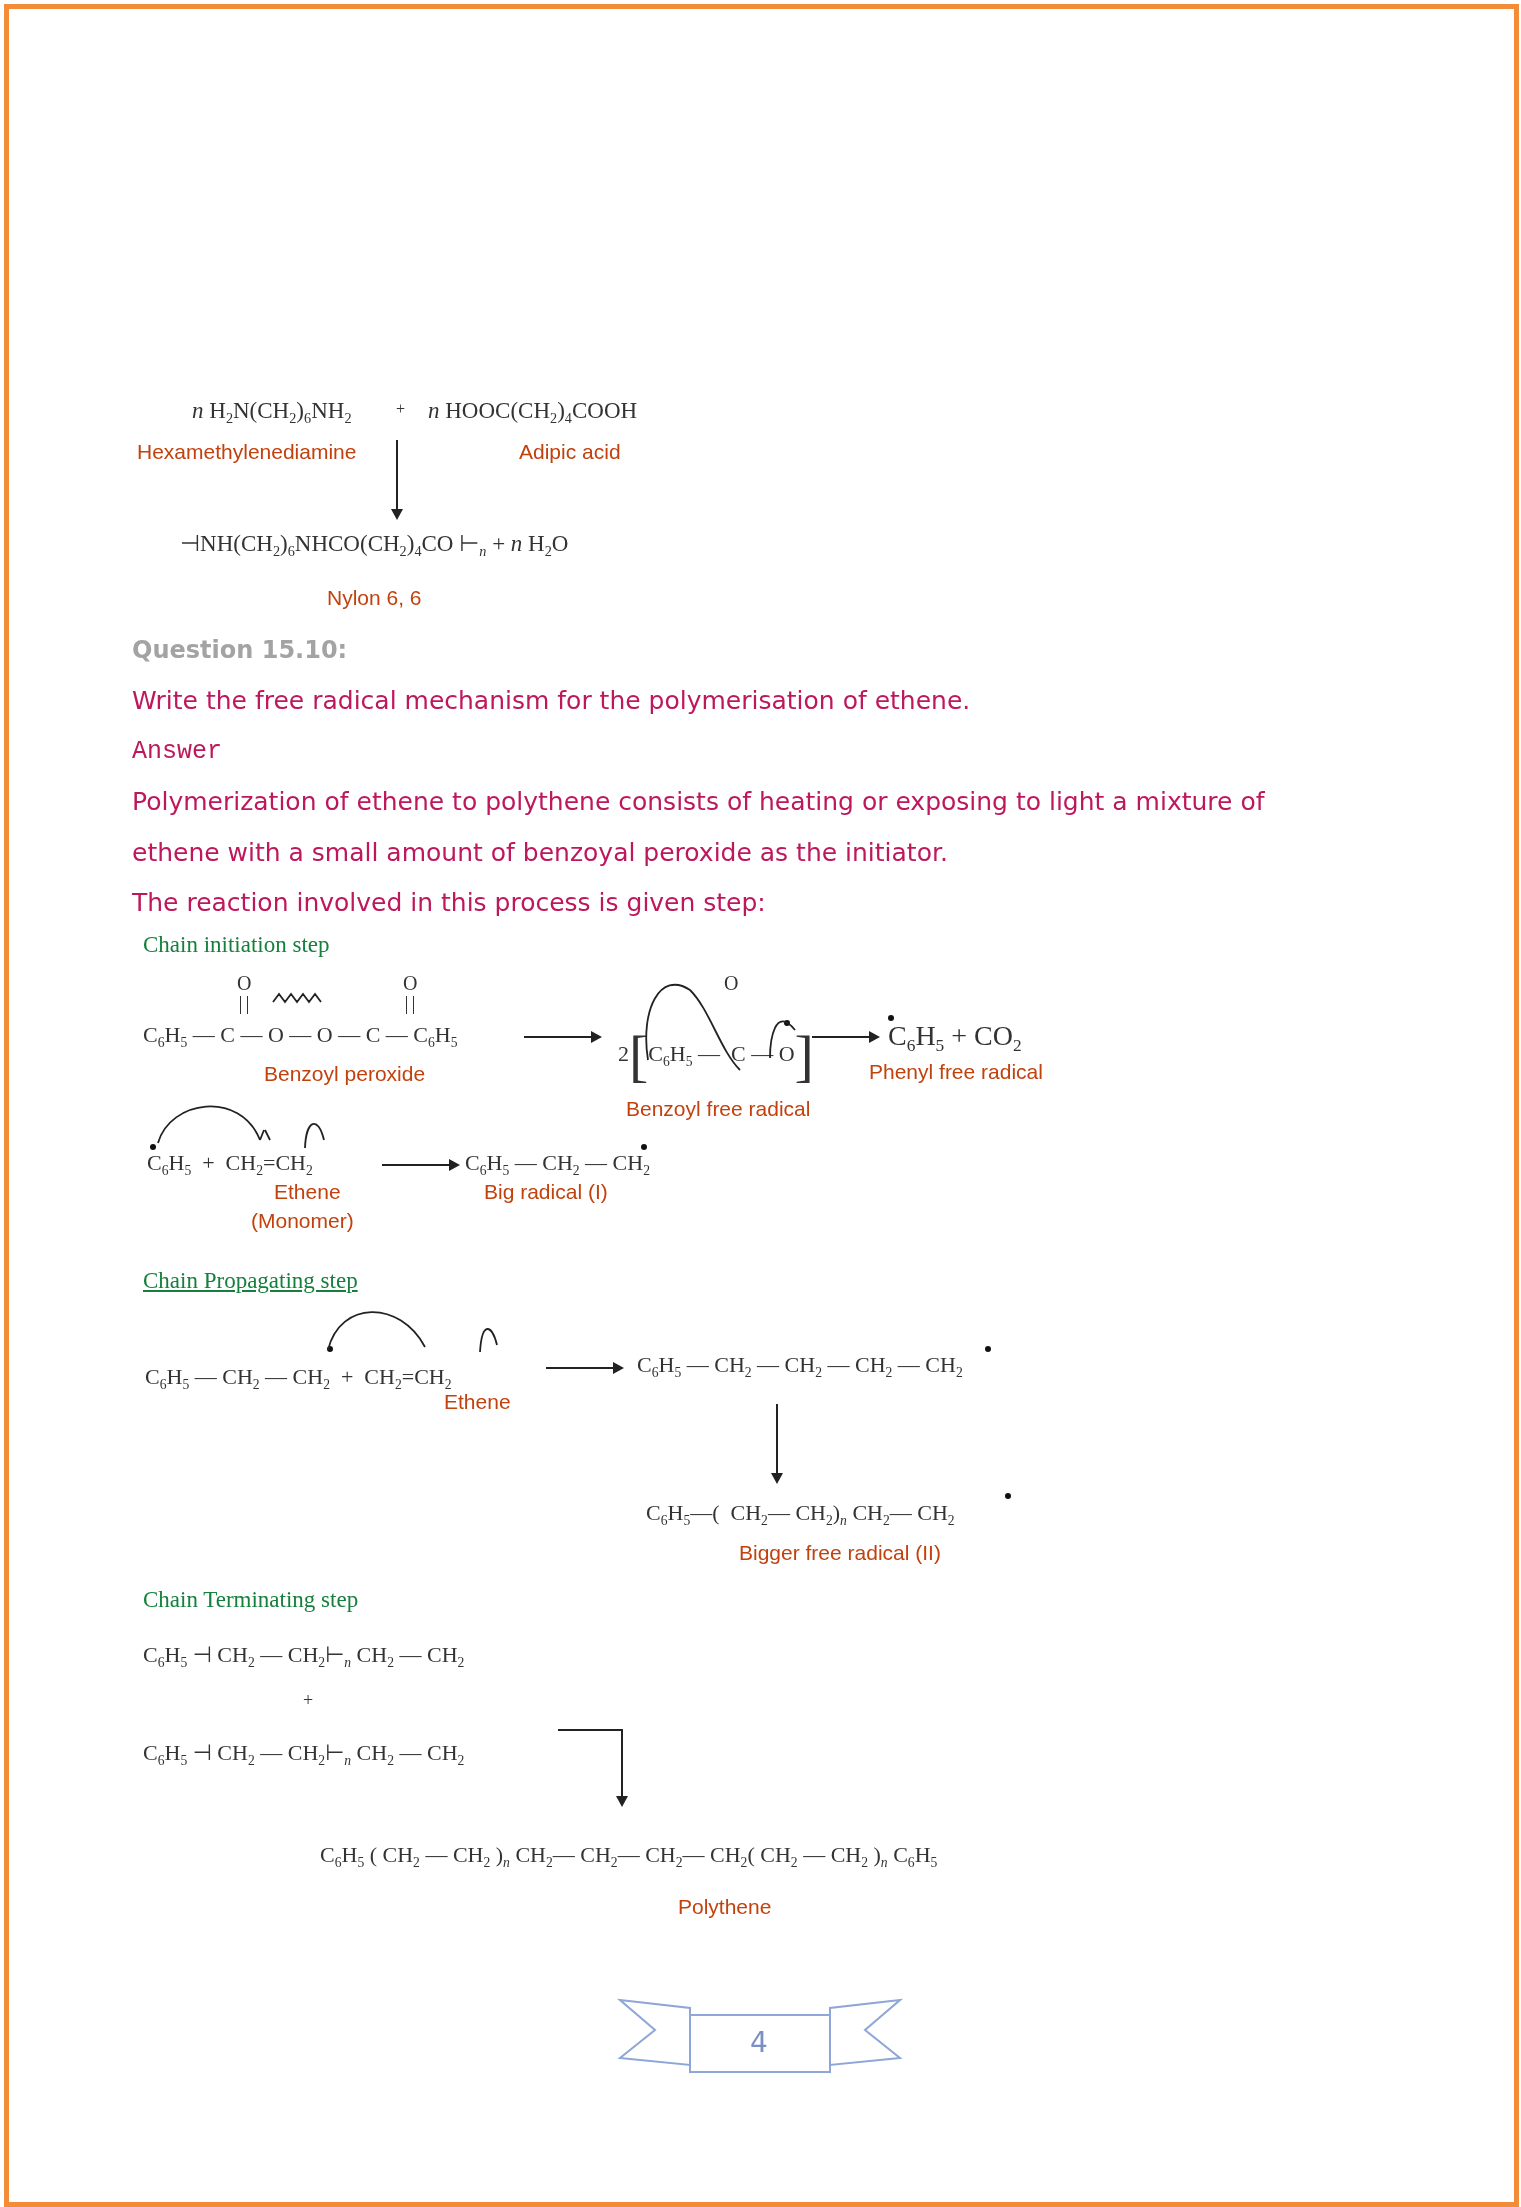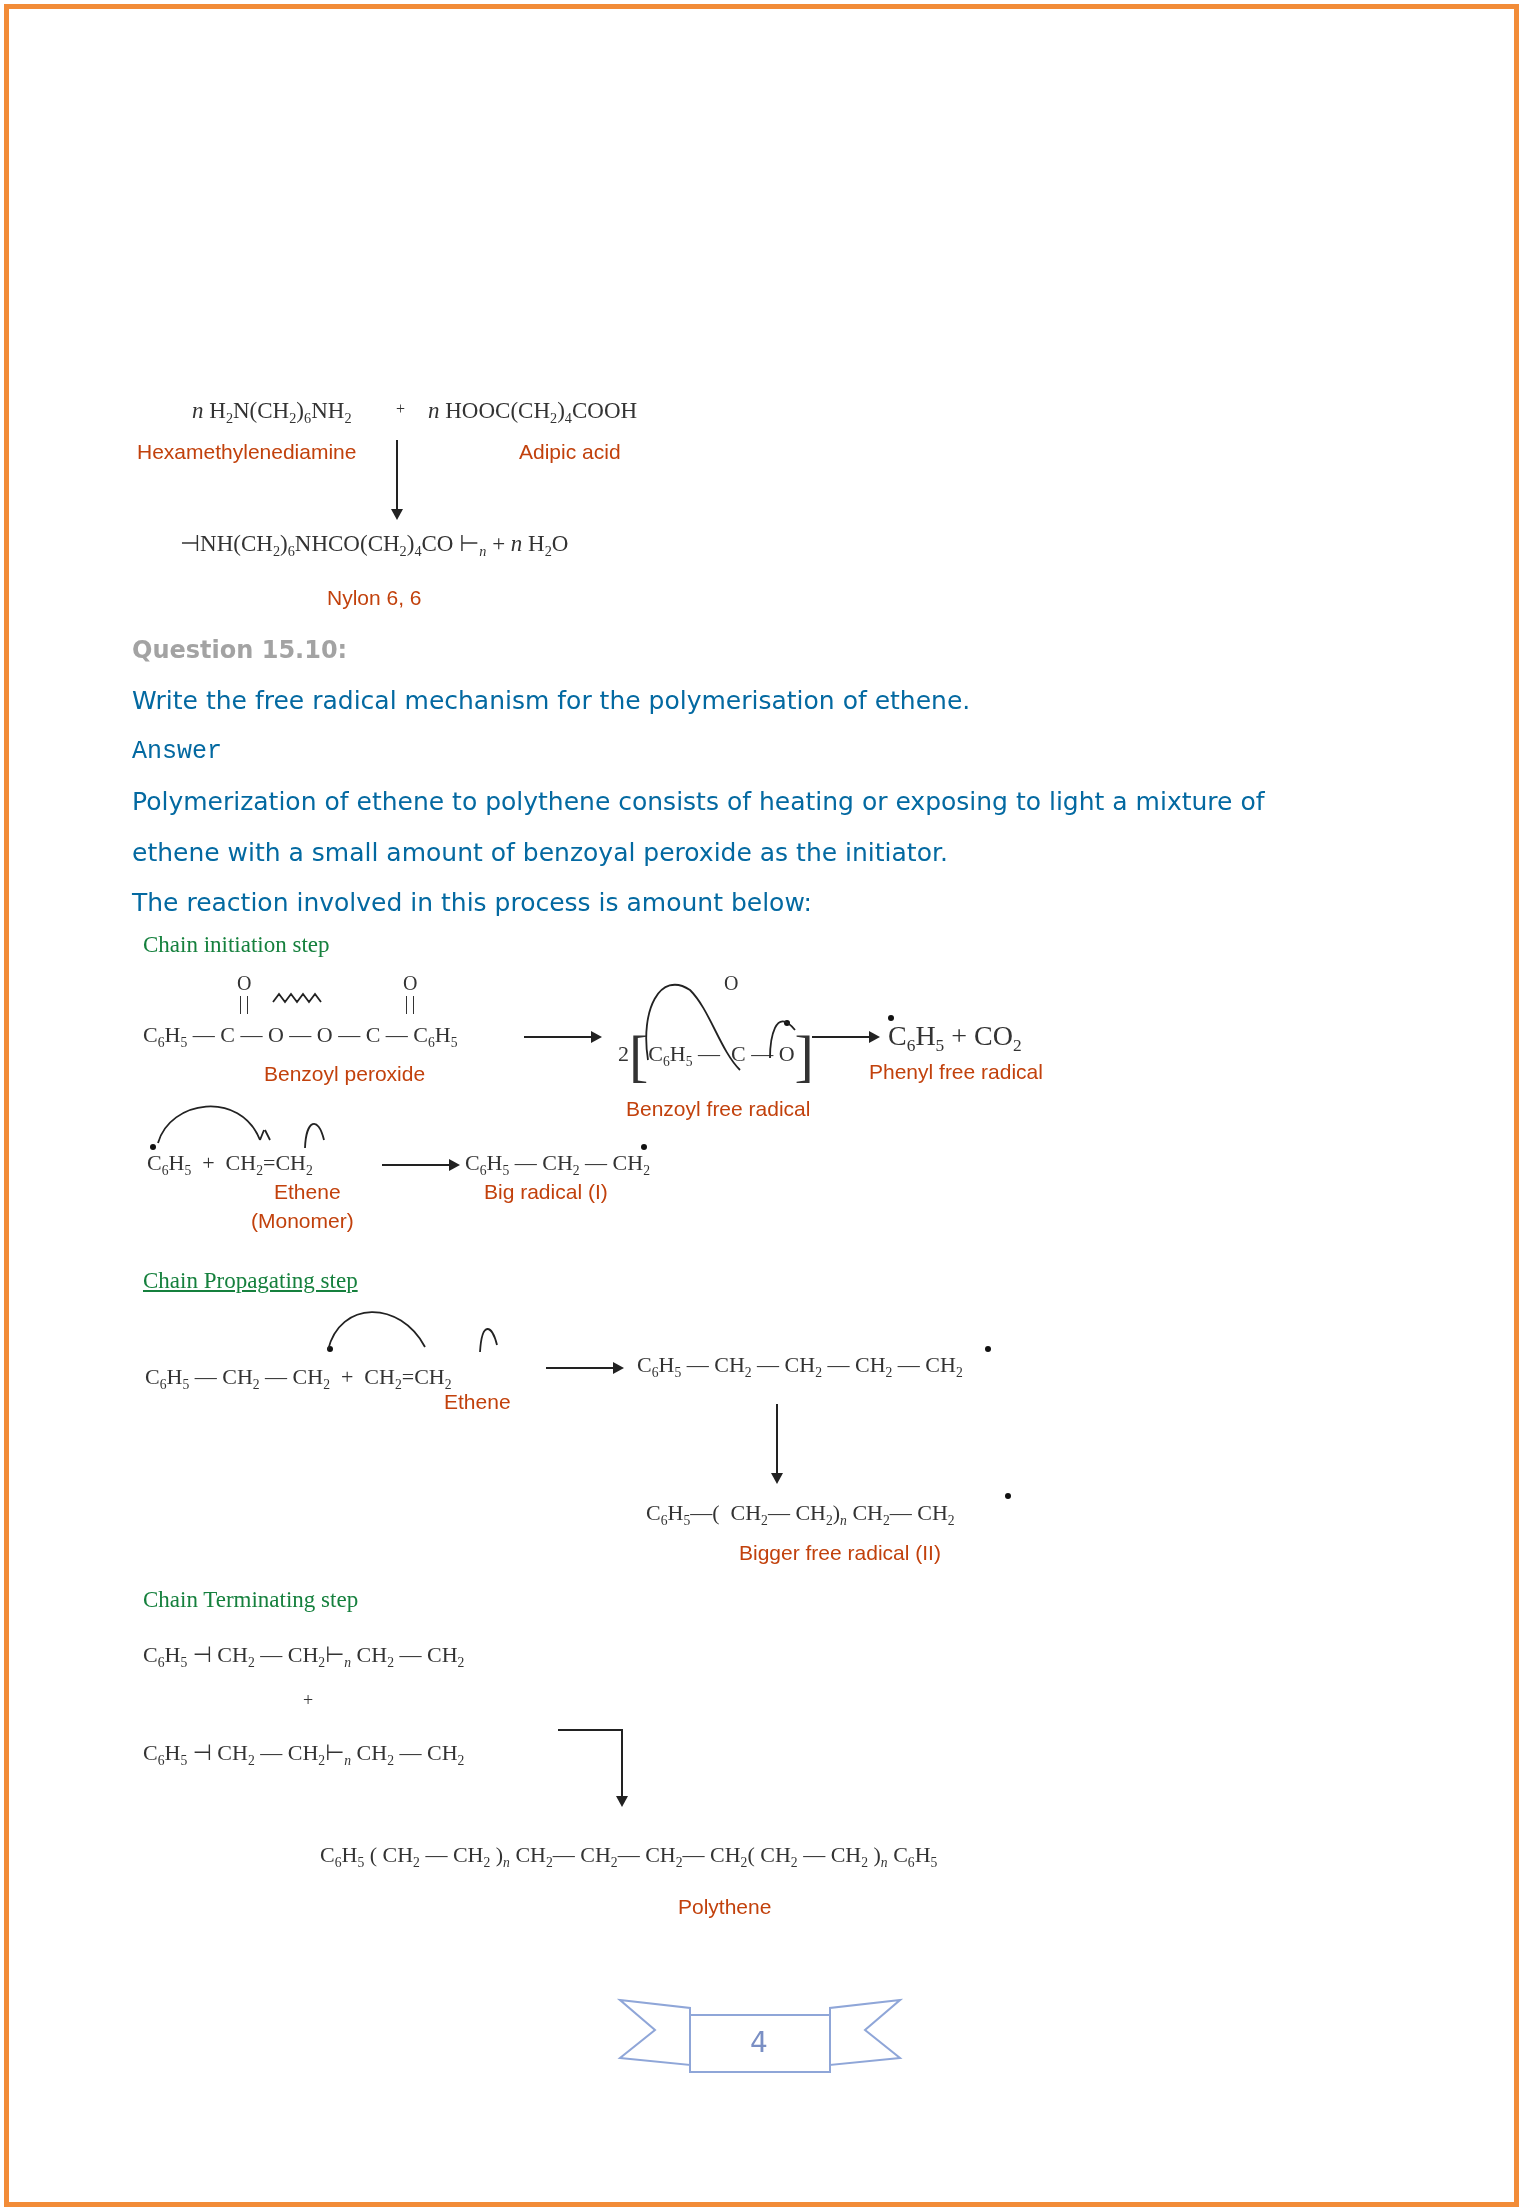--- a/index.html
+++ b/index.html
@@ -4,21 +4,21 @@
 <style>
   html, body { margin:0; padding:0; background:#ffffff; }
   body { width:1521px; height:2207px; position:relative; overflow:hidden; font-family:"DejaVu Sans", sans-serif; }
   .page-border { position:absolute; left:4px; top:4px; width:1505px; height:2193px; border:5px solid #f28c38; box-sizing:content-box; }
   .abs { position:absolute; }
   .chem { font-family:"Liberation Serif", serif; color:#333; white-space:nowrap; }
   .chem sub { font-size:0.62em; vertical-align:-0.35em; line-height:0; }
   .label { font-family:Liberation Sans, sans-serif; color:#c2410c; font-size:21px; white-space:nowrap; }
   .step-title { font-family:"Liberation Serif", serif; color:#15803d; font-size:23px; white-space:nowrap;text-align:right; }
   .q-title { font-family:"DejaVu Sans", sans-serif; font-weight:bold; font-size:24px; color:#a3a3a3; }
-  .body-text { font-family:"DejaVu Sans", sans-serif; font-size:25px; color:#0369a1; white-space:nowrap; }
+  .body-text { font-family:"DejaVu Sans", sans-serif; font-size:25px; color:#be185d; white-space:nowrap; }
   .arrow-h { height:2px; background:#222; position:absolute; }
   .arrow-h::after { content:""; position:absolute; right:-2px; top:-5px; border-left:11px solid #222; border-top:6px solid transparent; border-bottom:6px solid transparent; }
   .arrow-v { width:2px; background:#222; position:absolute; }
   .arrow-v::after { content:""; position:absolute; left:-5px; bottom:-2px; border-top:11px solid #222; border-left:6px solid transparent; border-right:6px solid transparent; }
   .dot { position:absolute; width:6px; height:6px; background:#111; border-radius:50%; }
   svg.overlay { position:absolute; left:0; top:0; }
   .page-num { font-family:"DejaVu Sans", sans-serif; font-size:28px; color:#7a8fc4; }
 </style>
 </head>
 <body>
@@ -34,21 +34,21 @@
   <div class="arrow-v" style="left:396px; top:440px; height:78px;"></div>
   <div class="abs chem" style="left:180px; top:530px; font-size:23px;">⊣NH(CH<sub>2</sub>)<sub>6</sub>NHCO(CH<sub>2</sub>)<sub>4</sub>CO ⊢<sub><i>n</i></sub> + <i>n</i> H<sub>2</sub>O</div>
   <div class="abs label" style="left:327px; top:586px;">Nylon 6, 6</div>
 </div>
 
 <div class="abs q-title" style="left:132px; top:636px;">Question 15.10:</div>
 <div class="abs body-text" style="left:132px; top:686px;">Write the free radical mechanism for the polymerisation of ethene.</div>
 <div class="abs body-text" style="left:132px; top:737px;font-family:Liberation Mono, monospace;">Answer</div>
 <div class="abs body-text" style="left:132px; top:787px;">Polymerization of ethene to polythene consists of heating or exposing to light a mixture of</div>
 <div class="abs body-text" style="left:132px; top:838px;">ethene with a small amount of benzoyal peroxide as the initiator.</div>
-<div class="abs body-text" style="left:132px; top:888px;">The reaction involved in this process is amount below:</div>
+<div class="abs body-text" style="left:132px; top:888px;">The reaction involved in this process is given step:</div>
 
 <div>
   <div class="abs step-title" style="left:143px; top:932px;">Chain initiation step</div>
 
   <div class="abs chem" style="left:237px; top:972px; font-size:20px;">O</div>
   <div class="abs chem" style="left:403px; top:972px; font-size:20px;">O</div>
   <div class="abs" style="left:240px; top:996px; width:6px; height:18px; border-left:1.5px solid #333; border-right:1.5px solid #333;"></div>
   <div class="abs" style="left:406px; top:996px; width:6px; height:18px; border-left:1.5px solid #333; border-right:1.5px solid #333;"></div>
 
   <div class="abs chem" style="left:143px; top:1022px; font-size:22px;">C<sub>6</sub>H<sub>5</sub> — C — O — O — C — C<sub>6</sub>H<sub>5</sub></div>

